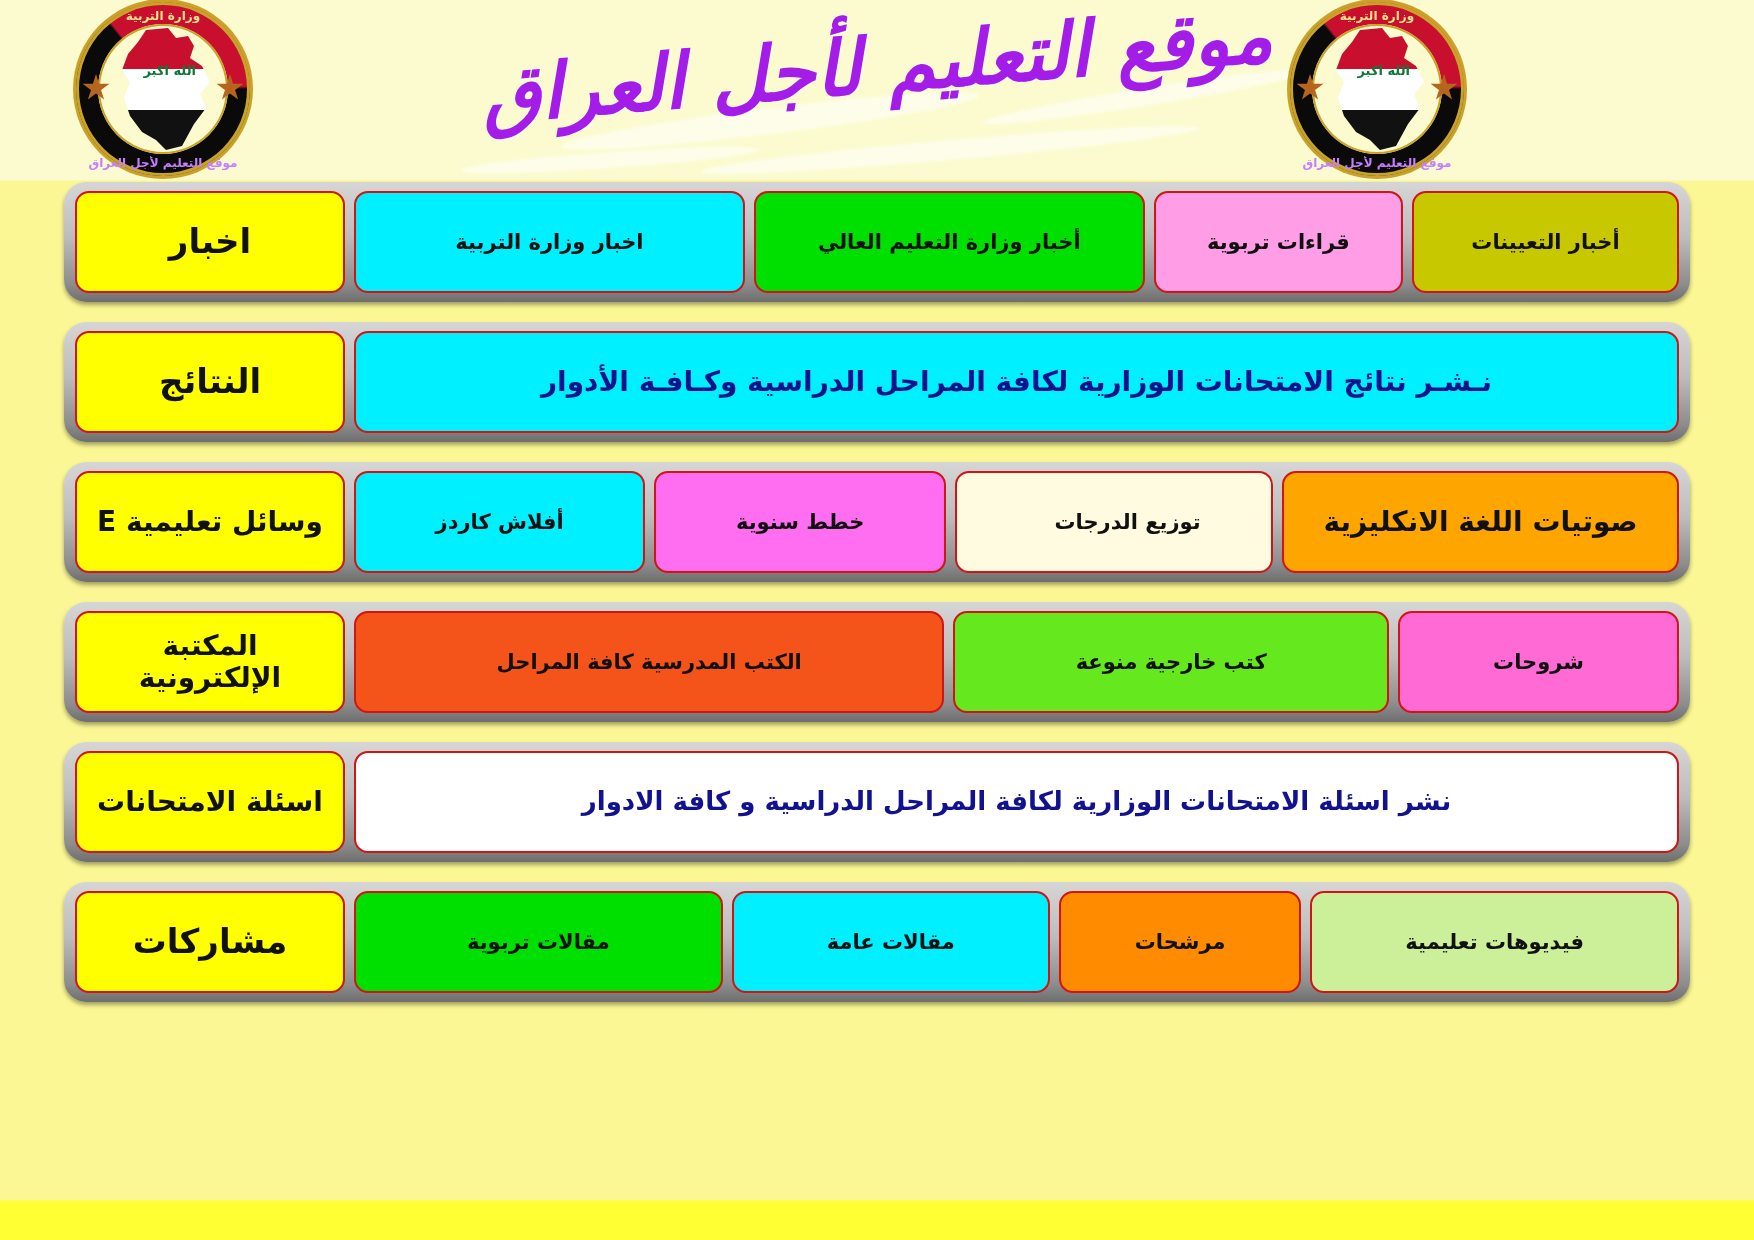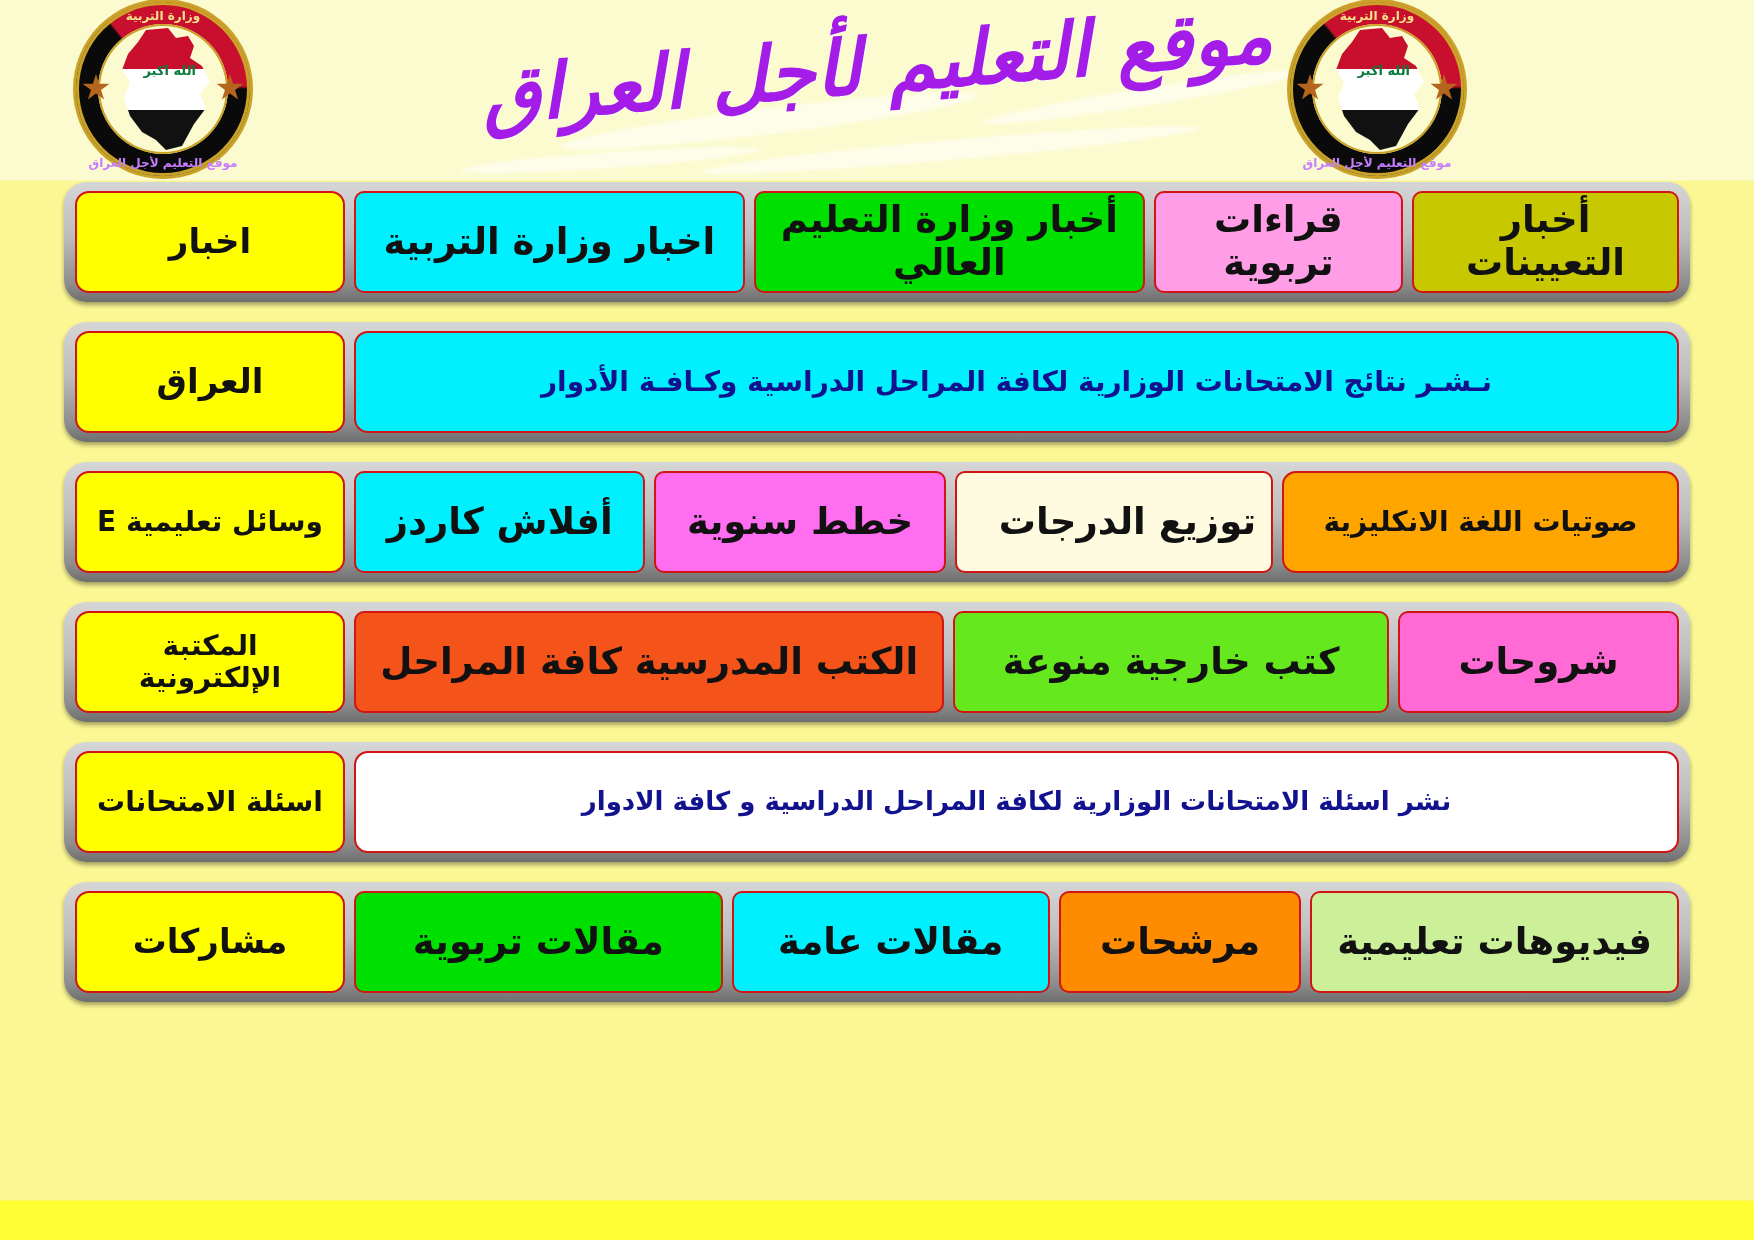--- a/index.html
+++ b/index.html
@@ -191,21 +191,21 @@
   
   .banner {
     flex: 1 1 auto;
     font-size: 28px;
     color: #12128f;
     padding: 6px 26px;
   }
   .banner.white { font-size: 26px; }
 
   .size-lg  { font-size: 34px; }
-  .size-md  { font-size: 37px; border-radius: 10px; }
+  .size-md  { font-size: 21px; }
   .size-sm  { font-size: 28px; }
 </style>
 </head>
 <body>
 
 <div class="page"></div>
 
 <div class="swoosh s1"></div>
 <div class="swoosh s2"></div>
 <div class="swoosh s3"></div>
@@ -261,38 +261,38 @@
 
 <div class="rows" id="rows-container">
     <div class="row">
       <div class="btn cat size-lg" style="background: rgb(255, 255, 0);">اخبار</div>
       <div class="btn flex1 size-md" style="flex-grow: 2.05; flex-basis: 0px; background: rgb(0, 240, 255);">اخبار وزارة التربية</div>
       <div class="btn flex1 size-md" style="flex-grow: 2.05; flex-basis: 0px; background: rgb(0, 224, 0);">أخبار وزارة التعليم العالي</div>
       <div class="btn flex1 size-md" style="flex-grow: 1.25; flex-basis: 0px; background: rgb(255, 158, 230);">قراءات تربوية</div>
       <div class="btn flex1 size-md" style="flex-grow: 1.35; flex-basis: 0px; background: rgb(200, 200, 0);">أخبار التعيينات</div>
     </div>
     <div class="row">
-      <div class="btn cat size-lg" style="background: rgb(255, 255, 0);">العراق</div>
+      <div class="btn cat size-lg" style="background: rgb(255, 255, 0);">النتائج</div>
       <div class="btn banner" style="background: rgb(0, 240, 255);">نـشـر نتائج الامتحانات الوزارية لكافة المراحل الدراسية وكـافـة الأدوار</div>
     </div>
     <div class="row">
       <div class="btn cat size-sm" style="background: rgb(255, 255, 0);">وسائل تعليمية E</div>
       <div class="btn flex1 size-md" style="flex-grow: 1; flex-basis: 0px; background: rgb(0, 240, 255);">أفلاش كاردز</div>
       <div class="btn flex1 size-md" style="flex-grow: 1; flex-basis: 0px; background: rgb(255, 110, 240);">خطط سنوية</div>
       <div class="btn flex1 size-md" style="flex-grow: 1; flex-basis: 0px; background: rgb(255, 251, 224); padding-left: 39px;">توزيع الدرجات</div>
       <div class="btn flex1 size-sm" style="flex-grow: 1.4; flex-basis: 0px; background: rgb(255, 165, 0);">صوتيات اللغة الانكليزية</div>
     </div>
     <div class="row">
       <div class="btn cat size-sm" style="background: rgb(255, 255, 0);">المكتبة الإلكترونية</div>
       <div class="btn flex1 size-md" style="flex-grow: 2; flex-basis: 0px; background: rgb(244, 83, 26);">الكتب المدرسية كافة المراحل</div>
       <div class="btn flex1 size-md" style="flex-grow: 1.45; flex-basis: 0px; background: rgb(102, 232, 30);">كتب خارجية منوعة</div>
       <div class="btn flex1 size-md" style="flex-grow: 0.9; flex-basis: 0px; background: rgb(255, 106, 213);">شروحات</div>
     </div>
     <div class="row">
-      <div class="btn cat size-sm" style="background: rgb(255, 255, 0);">اسئلة الامتحانات</div>
+      <div class="btn cat size-sm" style="background: rgb(255, 255, 0); border-radius: 15px;">اسئلة الامتحانات</div>
       <div class="btn banner white" style="background: rgb(255, 255, 255);">نشر اسئلة الامتحانات الوزارية لكافة المراحل الدراسية و كافة الادوار</div>
     </div>
     <div class="row">
       <div class="btn cat size-lg" style="background: rgb(255, 255, 0);">مشاركات</div>
       <div class="btn flex1 size-md" style="flex-grow: 1.35; flex-basis: 0px; background: rgb(0, 224, 0);">مقالات تربوية</div>
       <div class="btn flex1 size-md" style="flex-grow: 1.15; flex-basis: 0px; background: rgb(0, 240, 255);">مقالات عامة</div>
       <div class="btn flex1 size-md" style="flex-grow: 0.85; flex-basis: 0px; background: rgb(255, 140, 0);">مرشحات</div>
       <div class="btn flex1 size-md" style="flex-grow: 1.35; flex-basis: 0px; background: rgb(204, 240, 154);">فيديوهات تعليمية</div>
     </div>
   </div>

